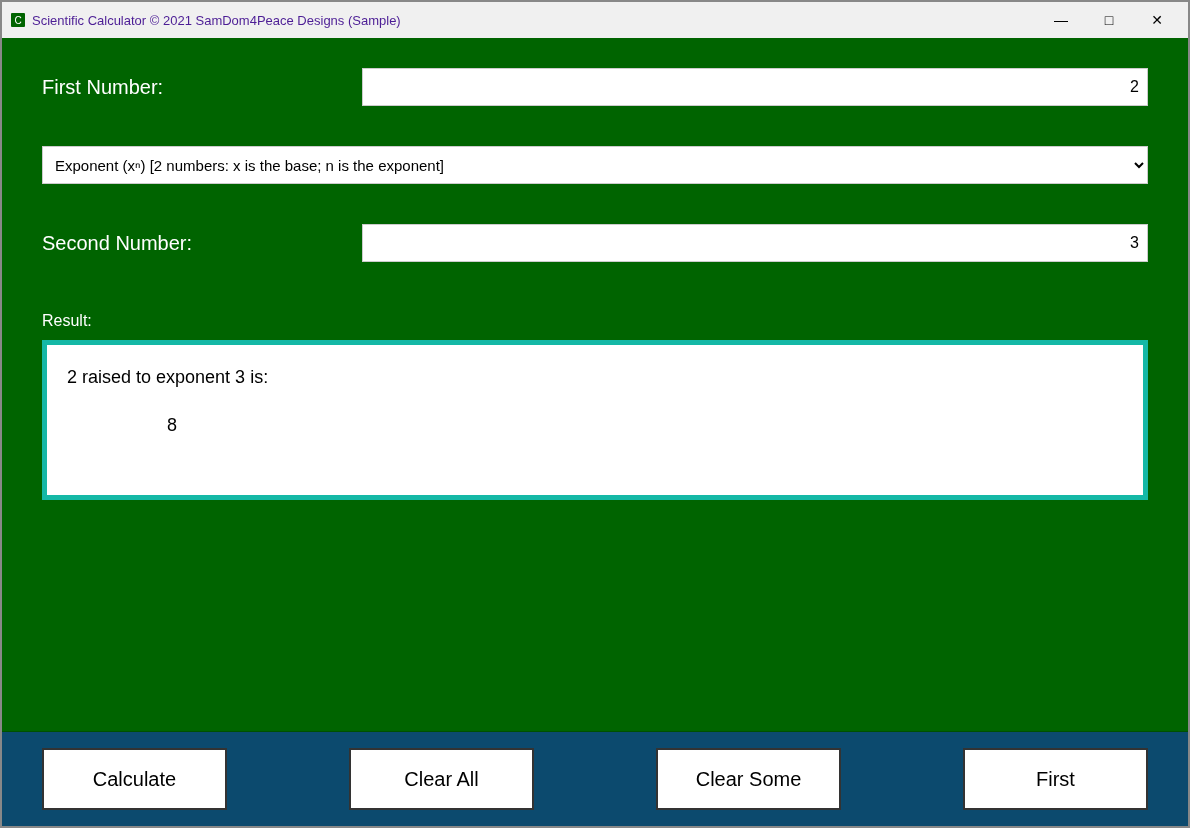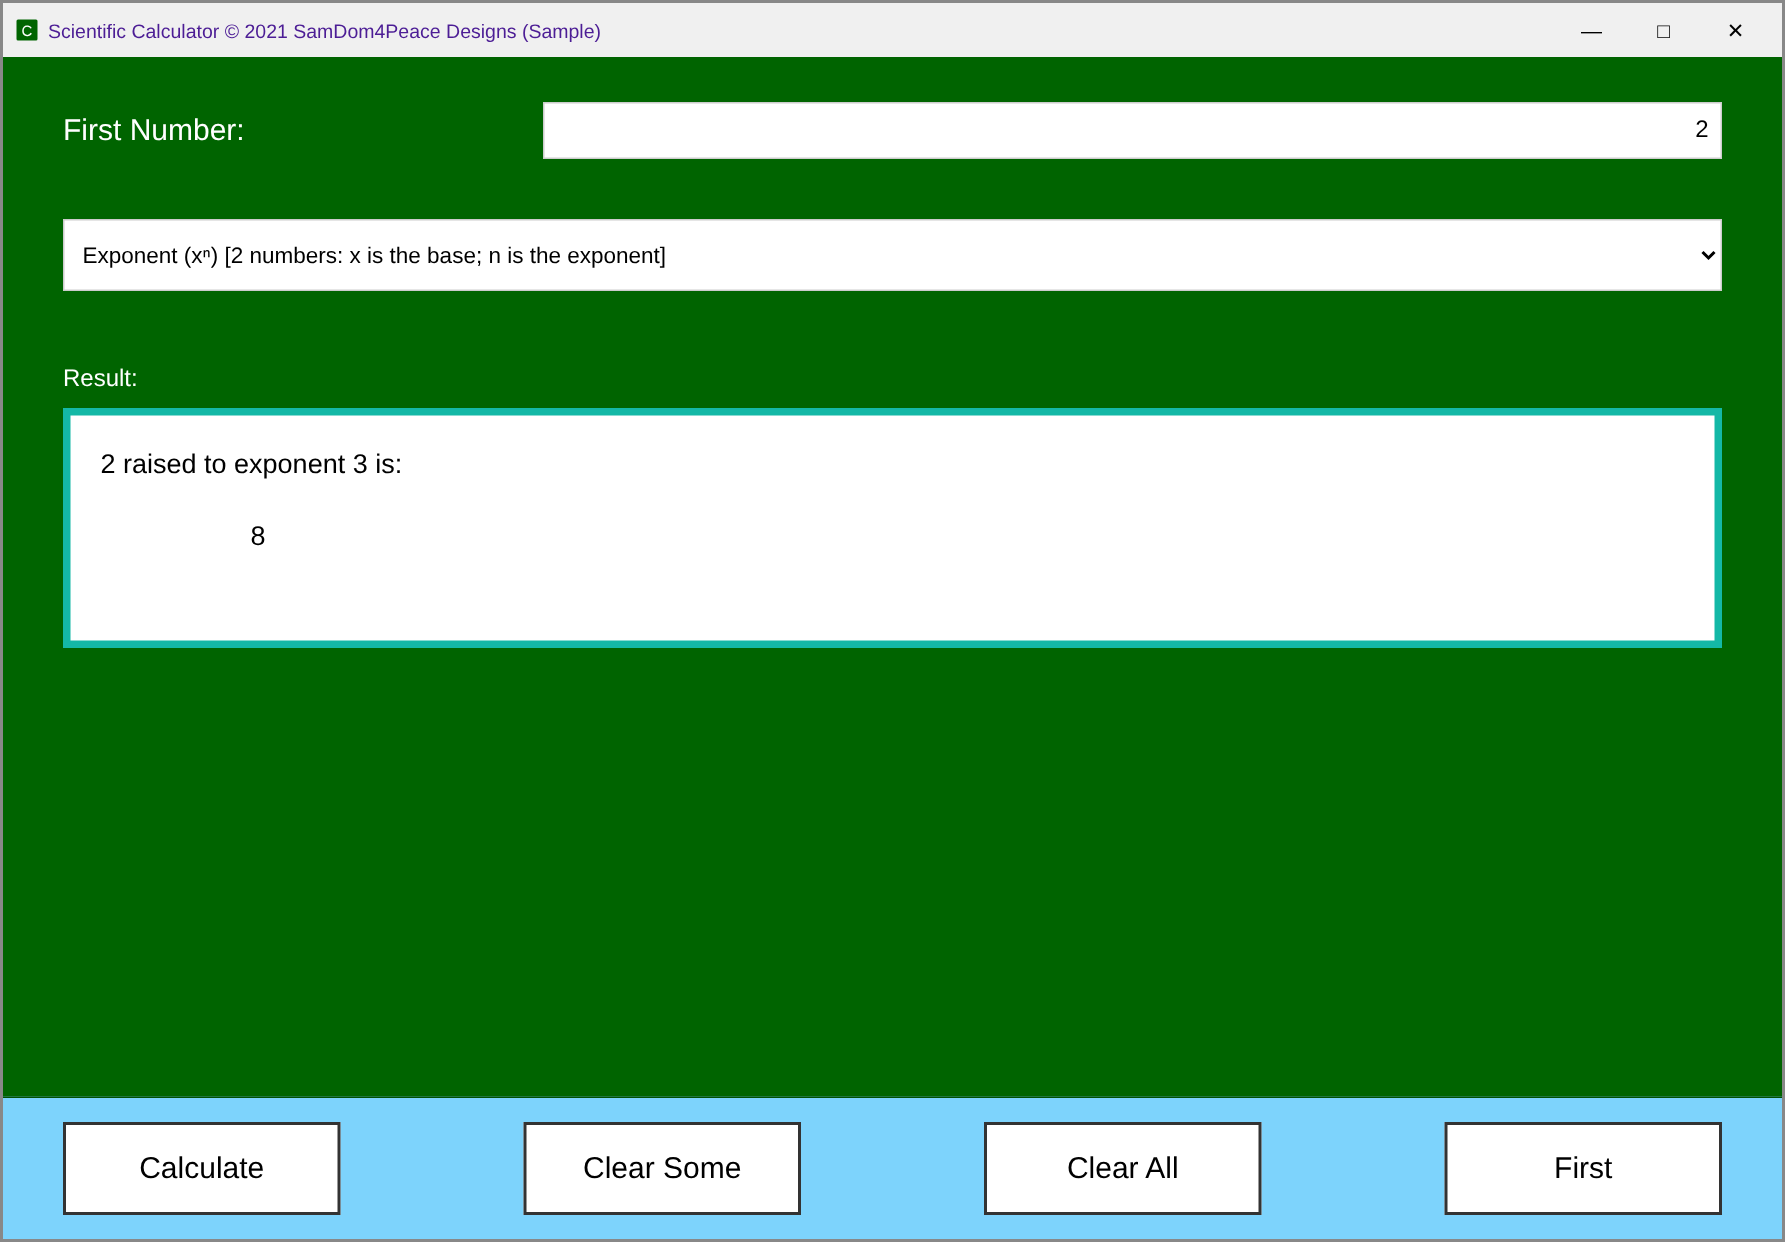--- a/index.html
+++ b/index.html
@@ -100,21 +100,21 @@
       height: 38px;
       background: white;
       border: 1px solid #ccc;
       padding: 4px 8px;
       font-size: 16px;
       text-align: right;
     }
 
     .form-select {
       flex: 1;
-      height: 48px;
+      height: 38px;
       background: white;
       border: 1px solid #ccc;
       padding: 4px 8px;
       font-size: 15px;
       cursor: pointer;
       appearance: auto;
     }
 
     .result-section {
       margin-top: 10px;
@@ -144,21 +144,21 @@
     }
 
     .result-text-value {
       font-size: 18px;
       color: #000;
       margin-top: 16px;
       margin-left: 100px;
     }
 
     .button-row {
-      background: #7dd3fc;
+      background: #0c4a6e;
       padding: 16px 40px;
       display: flex;
       align-items: center;
       justify-content: space-between;
       flex-shrink: 0;
       border-top: 1px solid #005000;
     }
 
     .action-btn {
       width: 185px;
@@ -200,29 +200,33 @@
     <div class="form-row">
       <select class="form-select">
         <option>Exponent (xⁿ) [2 numbers: x is the base; n is the exponent]</option>
         <option>Addition (+)</option>
         <option>Subtraction (-)</option>
         <option>Multiplication (×)</option>
         <option>Division (÷)</option>
       </select>
     </div>
 
+    <div class="form-row">
+      <label class="form-label">Second Number:</label>
+      <input class="form-input" type="text" value="3" style="">
+    </div>
 
     <div class="result-section">
       <div class="result-label">Result:</div>
       <div class="result-box">
         <div class="result-text-main">2 raised to exponent 3 is:</div>
         <div class="result-text-value">8</div>
       </div>
     </div>
   </div>
 
   <div class="button-row">
     <button class="action-btn">Calculate</button>
+    <button class="action-btn">Clear All</button>
     <button class="action-btn">Clear Some</button>
-    <button class="action-btn">Clear All</button>
     <button class="action-btn">First</button>
   </div>
 </div>
 
 </body></html>

